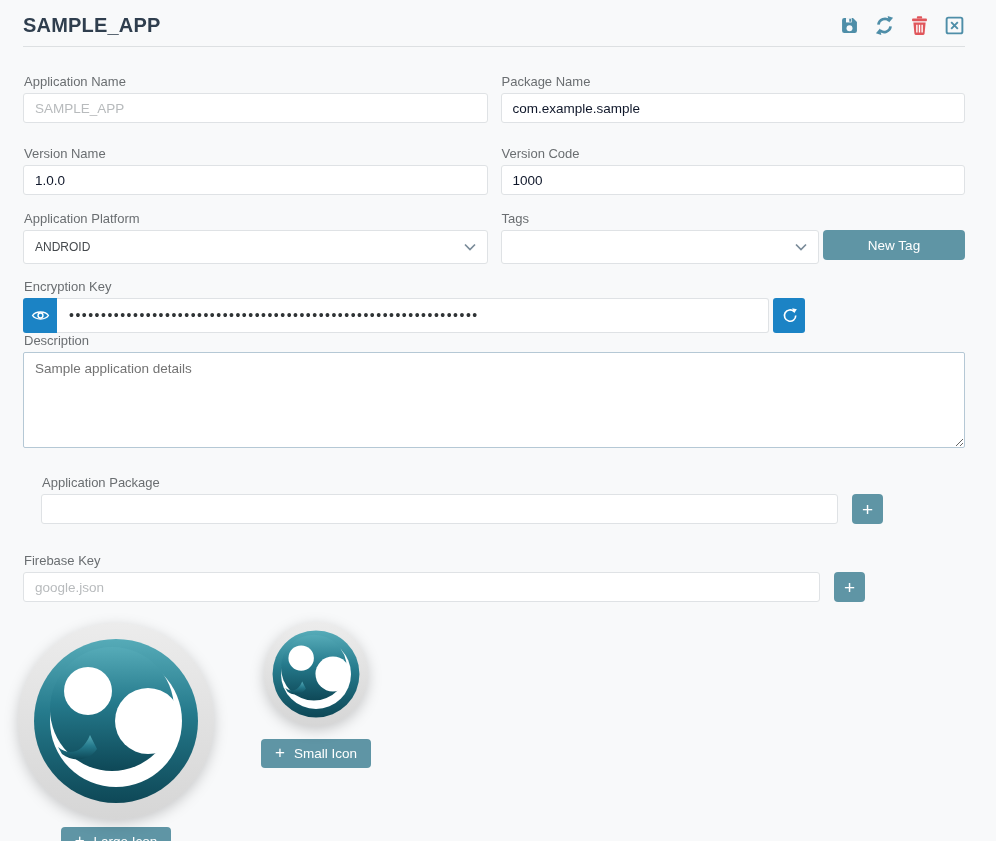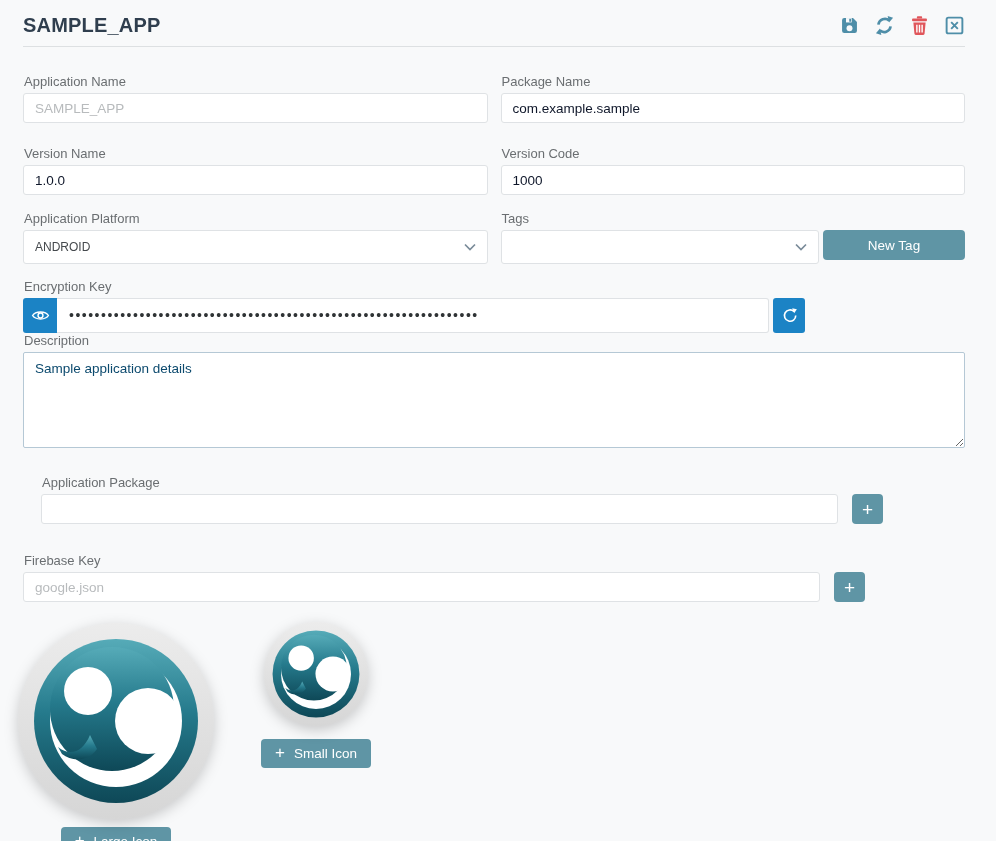--- a/index.html
+++ b/index.html
@@ -69,21 +69,21 @@
   }
   .enc-reload {
     width: 32px; height: 35px; margin-left: 4px; border: none; background: #1b83c5;
     border-radius: 3px; display: inline-flex; align-items: center; justify-content: center; cursor: pointer;
   }
 
   textarea.desc {
     width: 100%; height: 96px; resize: both;
     border: 1px solid #b5c8d5; border-radius: 2px; background: #fff;
     padding: 8px 11px; font-family: "Liberation Sans", sans-serif;
-    font-size: 13.5px; color: #0c4a6e; outline: none;
+    font-size: 13.5px; color: #737373; outline: none;
   }
 
   .addable { display: flex; align-items: center; }
   .addable .inp { width: 797px; }
   .plus-btn {
     width: 31px; height: 30px; margin-left: 14px;
     font-size: 19px; font-weight: 400; line-height: 1;
     display: inline-flex; align-items: center; justify-content: center;
   }
 

